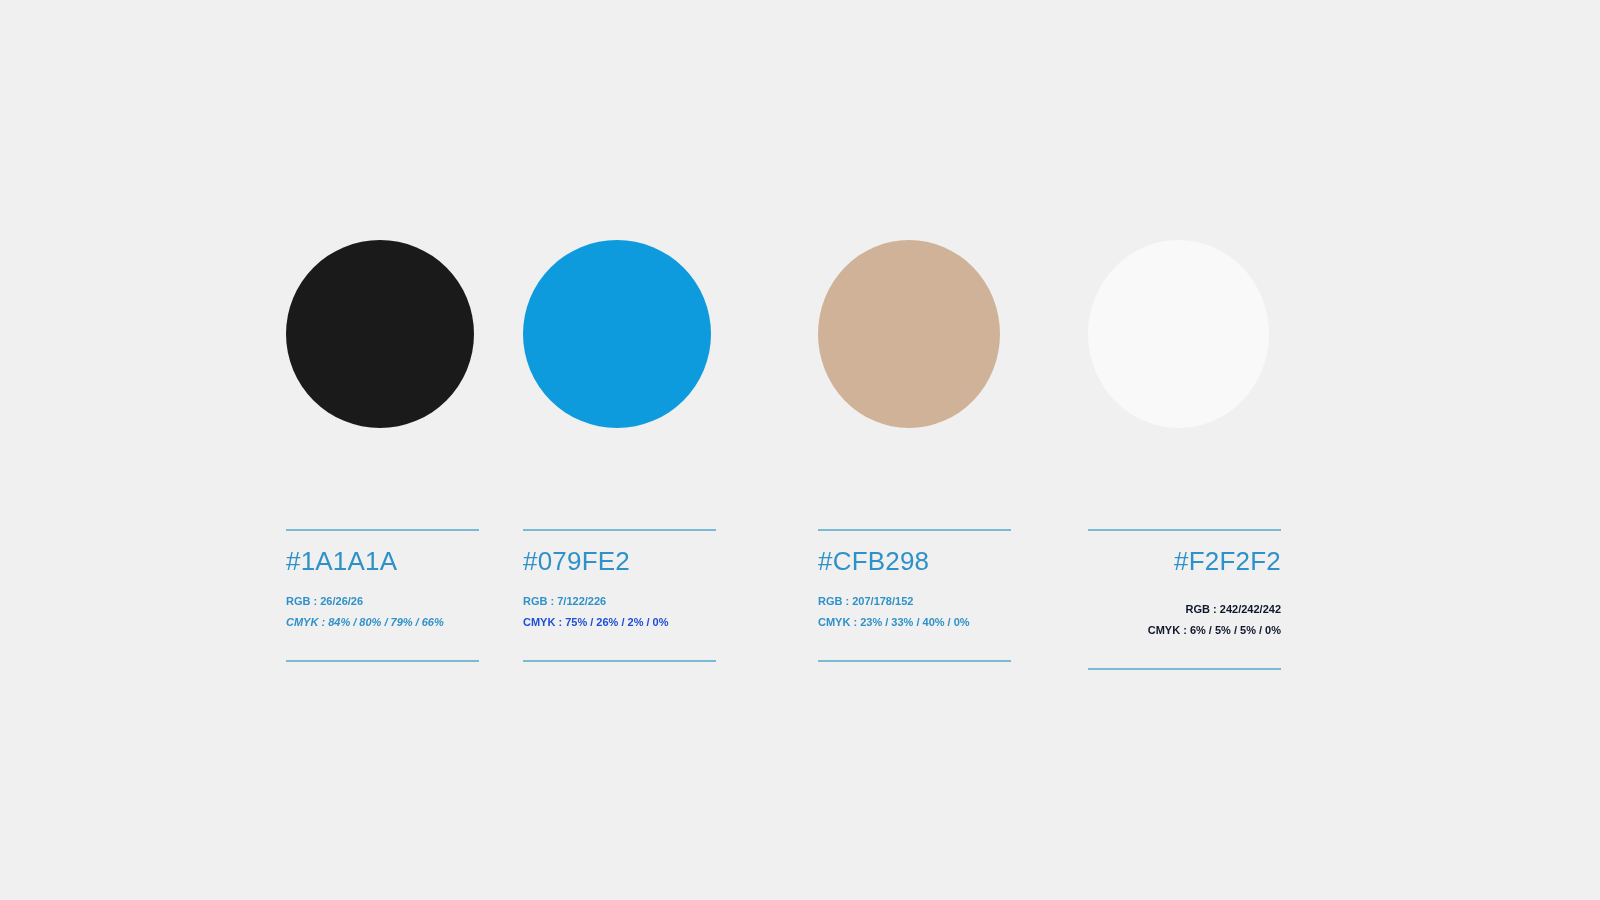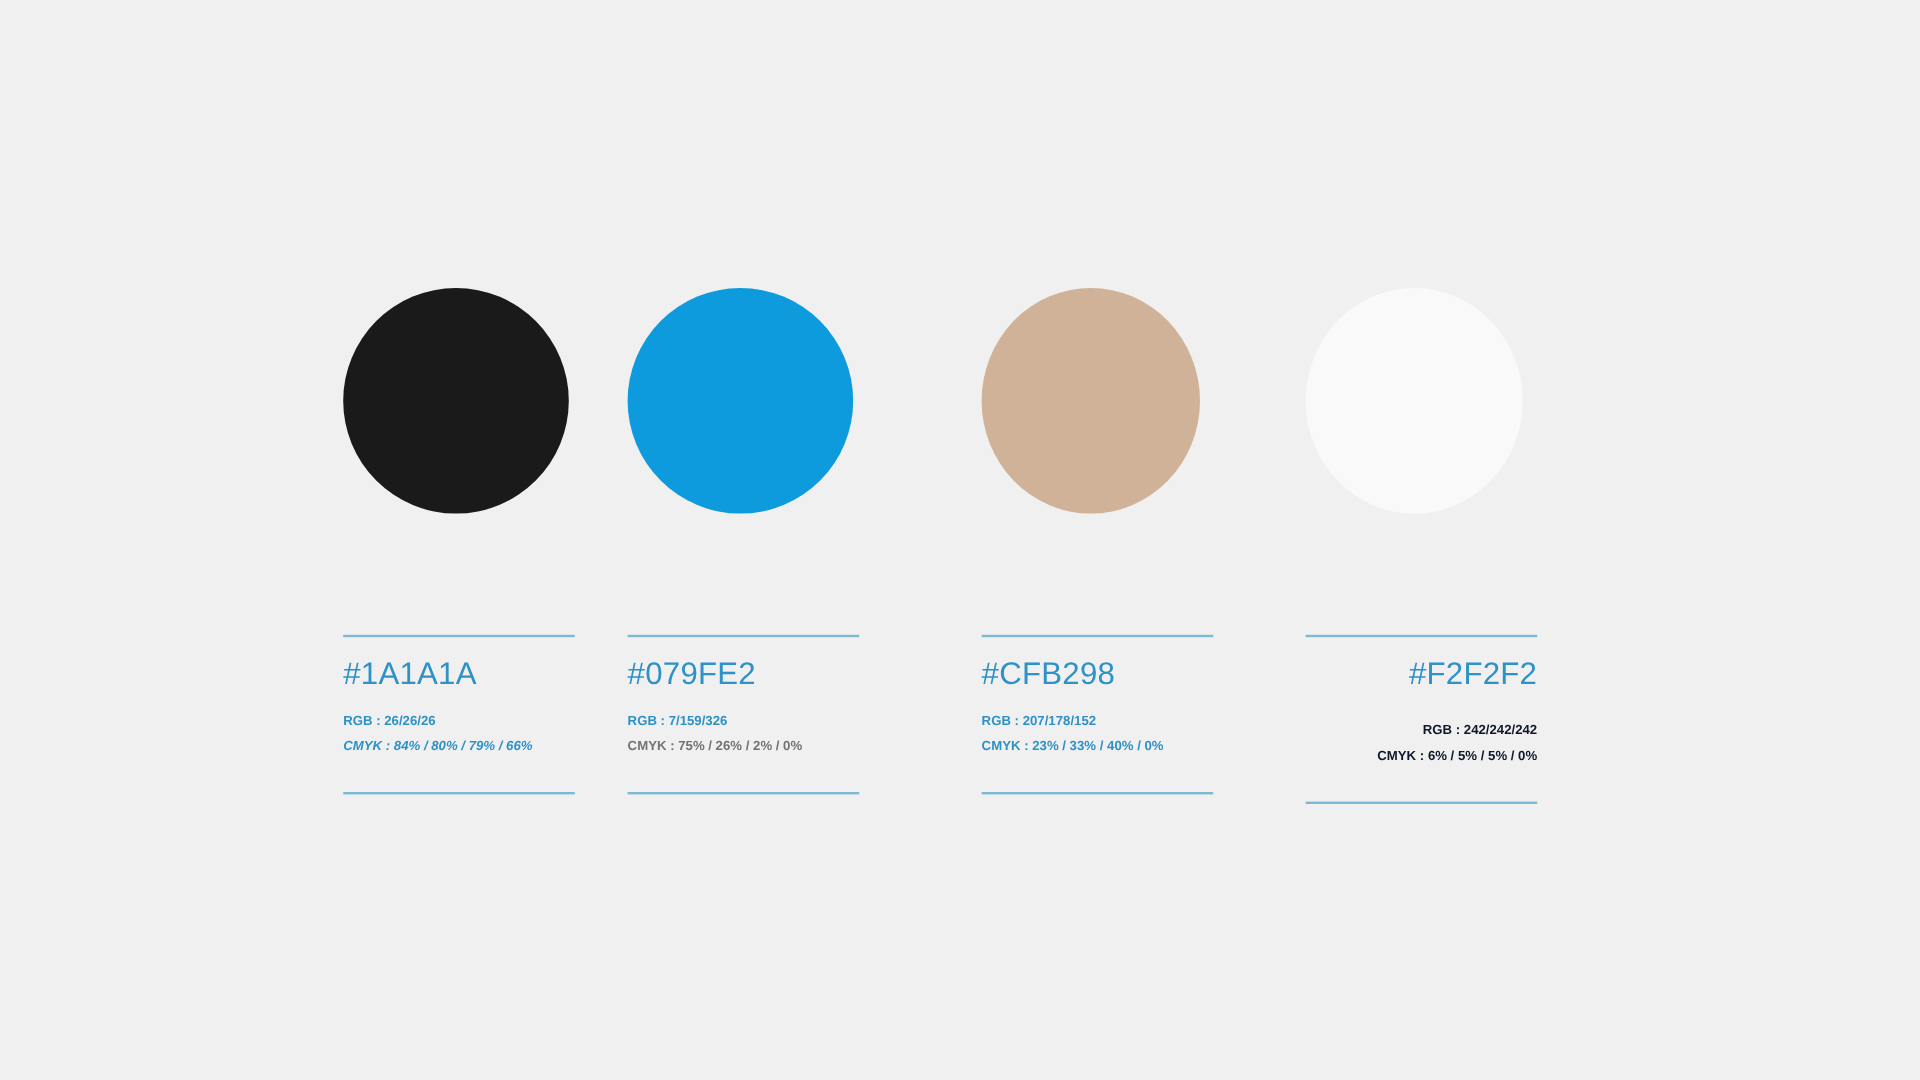--- a/index.html
+++ b/index.html
@@ -92,22 +92,22 @@
       <div class="detail-line" style="color: rgb(46, 145, 199); font-style: italic;">CMYK : 84% / 80% / 79% / 66%</div>
       <hr class="rule rule-bottom" style="background: rgb(124, 185, 213);">
     </div>
   </div>
 
   <div class="swatch-column col-1">
     <div class="swatch-circle" style="background: rgb(14, 155, 221);"></div>
     <div class="swatch-info">
       <hr class="rule rule-top" style="background: rgb(124, 185, 213);">
       <div class="hex-label" style="color: rgb(46, 145, 199);">#079FE2</div>
-      <div class="detail-line" style="color: rgb(46, 145, 199);">RGB : 7/159/326</div>
-      <div class="detail-line" style="color: #737373;">CMYK : 75% / 26% / 2% / 0%</div>
+      <div class="detail-line" style="color: rgb(46, 145, 199);">RGB : 7/122/226</div>
+      <div class="detail-line" style="color: #1d4ed8;">CMYK : 75% / 26% / 2% / 0%</div>
       <hr class="rule rule-bottom" style="background: rgb(124, 185, 213);">
     </div>
   </div>
 
   <div class="swatch-column col-2">
     <div class="swatch-circle" style="background: rgb(207, 178, 152);"></div>
     <div class="swatch-info">
       <hr class="rule rule-top" style="background: rgb(124, 185, 213);">
       <div class="hex-label" style="color: rgb(46, 145, 199);">#CFB298</div>
       <div class="detail-line" style="color: rgb(46, 145, 199);">RGB : 207/178/152</div>

